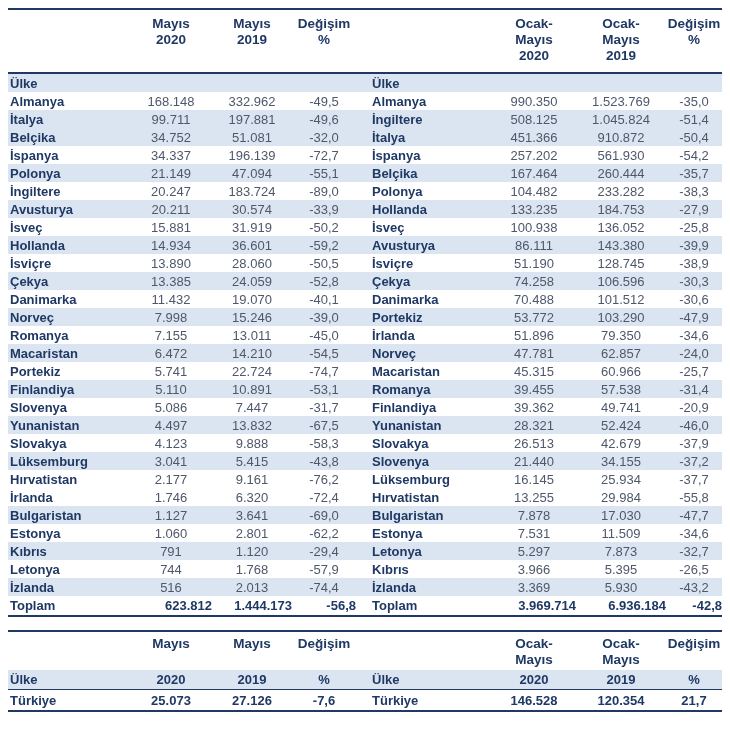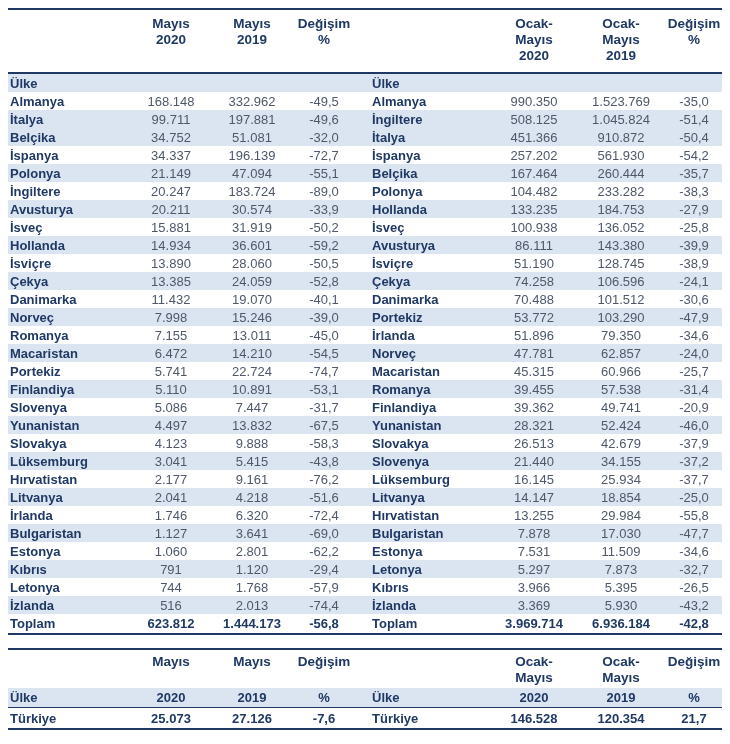--- a/index.html
+++ b/index.html
@@ -18,21 +18,21 @@
   table.main thead th{
     font-weight:bold;color:#1F3864;text-align:center;vertical-align:top;
     padding-top:6px;padding-bottom:8px;white-space:pre-line;font-size:13.5px;line-height:16px;
   }
   tr.section-row td{border-top:2px solid #1F3864;height:18px;}
   tr.striped{background:#DBE5F1;}
   td.country{font-weight:bold;color:#1F3864;text-align:left;padding-left:2px;}
   td.num{color:#4E586A;text-align:center;}
   tr.data-row{height:18px;}
   tr.total-row td{font-weight:bold;color:#1F3864;border-bottom:2px solid #1F3864;height:19px;}
-  tr.total-row td.num{color:#1F3864;}
+  tr.total-row td.num{color:#1F3864;text-align:right;}
 
   
   table.turkey{margin-top:13px;border-top:2px solid #1F3864;}
   table.turkey thead th{
     font-weight:bold;color:#1F3864;text-align:center;vertical-align:top;
     padding-top:4px;padding-bottom:2px;white-space:pre-line;font-size:13.5px;line-height:16px;
   }
   tr.subheader-row td{
     background:#DBE5F1;font-weight:bold;color:#1F3864;text-align:center;
     border-bottom:1px solid #1F3864;height:19px;
@@ -203,21 +203,21 @@
         </tr>
         <tr class="data-row striped">
           <td class="country">Çekya</td>
           <td class="num">13.385</td>
           <td class="num">24.059</td>
           <td class="num">-52,8</td>
           <td></td>
           <td class="country">Çekya</td>
           <td class="num">74.258</td>
           <td class="num">106.596</td>
-          <td class="num">-24,1</td>
+          <td class="num">-30,3</td>
         </tr>
         <tr class="data-row">
           <td class="country">Danimarka</td>
           <td class="num">11.432</td>
           <td class="num">19.070</td>
           <td class="num">-40,1</td>
           <td></td>
           <td class="country">Danimarka</td>
           <td class="num">70.488</td>
           <td class="num">101.512</td>
@@ -325,31 +325,20 @@
         <tr class="data-row">
           <td class="country">Hırvatistan</td>
           <td class="num">2.177</td>
           <td class="num">9.161</td>
           <td class="num">-76,2</td>
           <td></td>
           <td class="country">Lüksemburg</td>
           <td class="num">16.145</td>
           <td class="num">25.934</td>
           <td class="num">-37,7</td>
-        </tr>
-        <tr class="data-row striped">
-          <td class="country">Litvanya</td>
-          <td class="num">2.041</td>
-          <td class="num">4.218</td>
-          <td class="num">-51,6</td>
-          <td></td>
-          <td class="country">Litvanya</td>
-          <td class="num">14.147</td>
-          <td class="num">18.854</td>
-          <td class="num">-25,0</td>
         </tr>
         <tr class="data-row">
           <td class="country">İrlanda</td>
           <td class="num">1.746</td>
           <td class="num">6.320</td>
           <td class="num">-72,4</td>
           <td></td>
           <td class="country">Hırvatistan</td>
           <td class="num">13.255</td>
           <td class="num">29.984</td>

